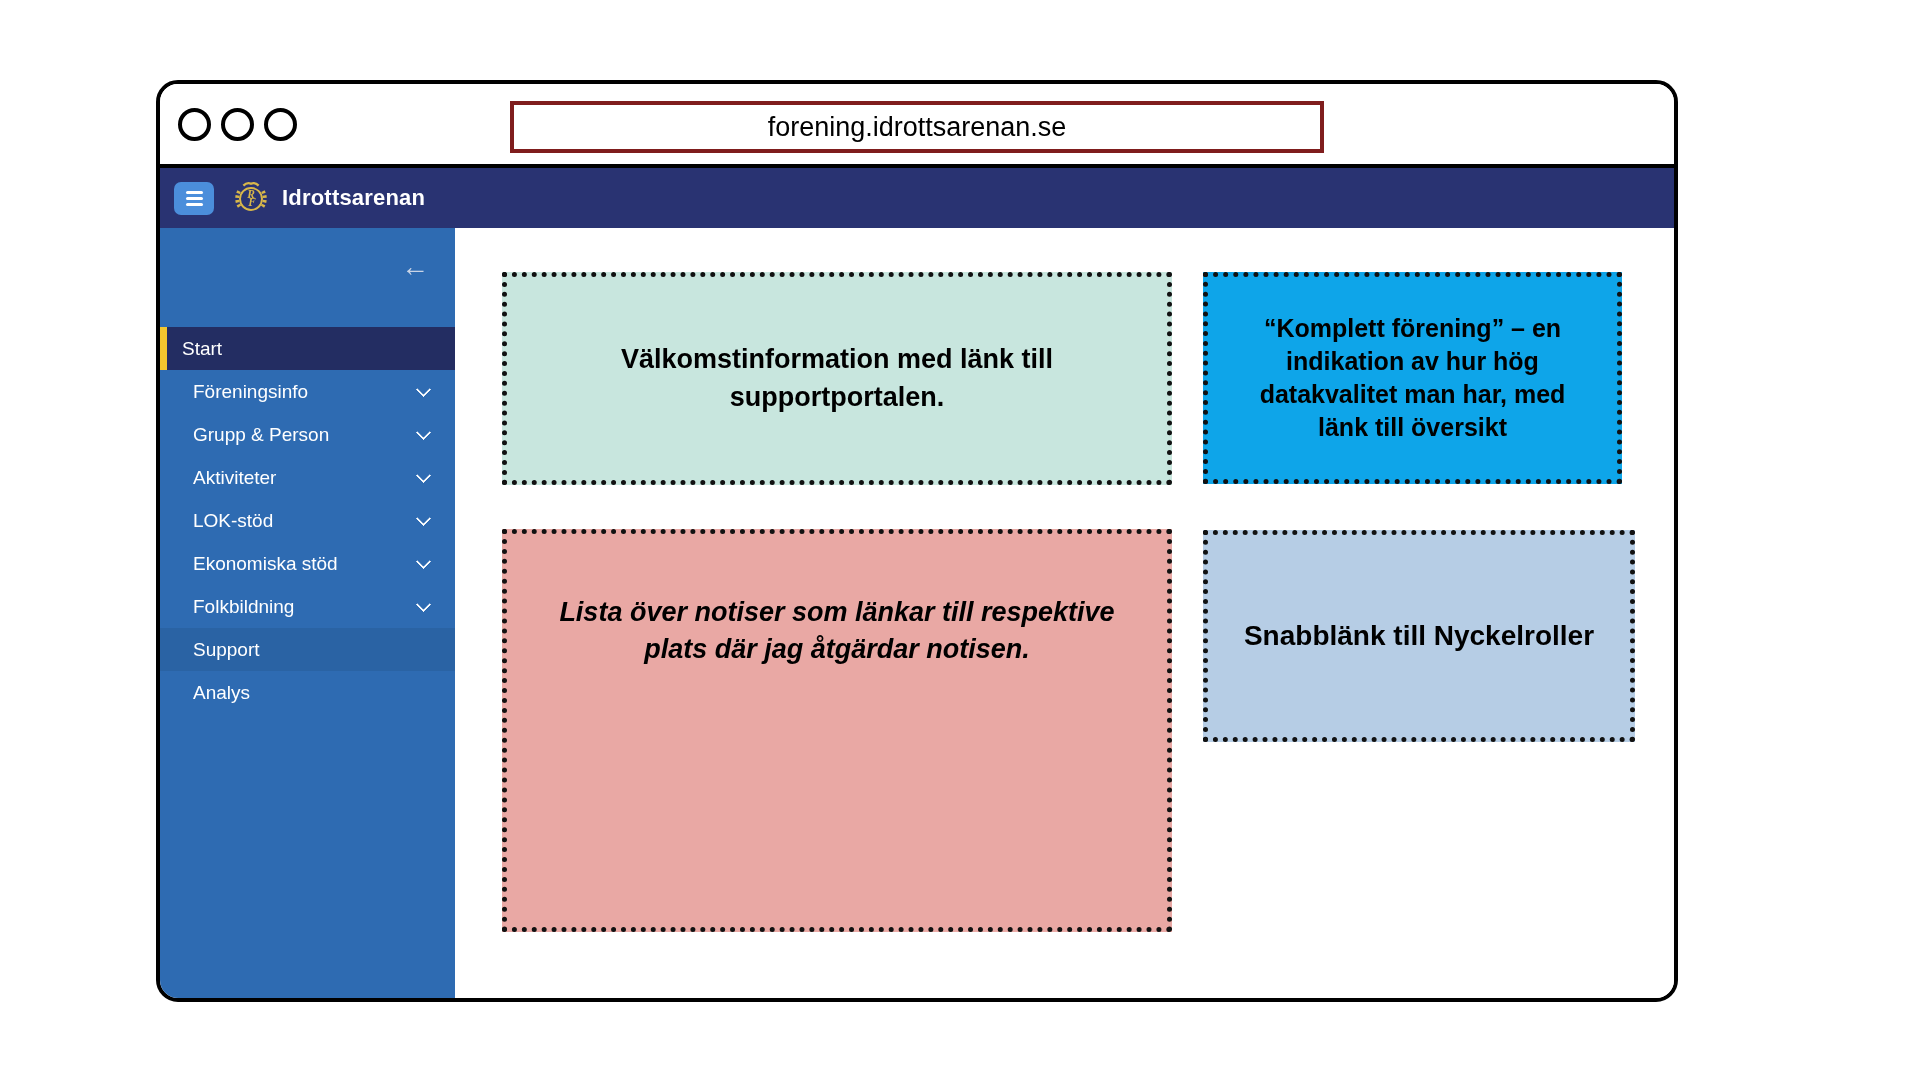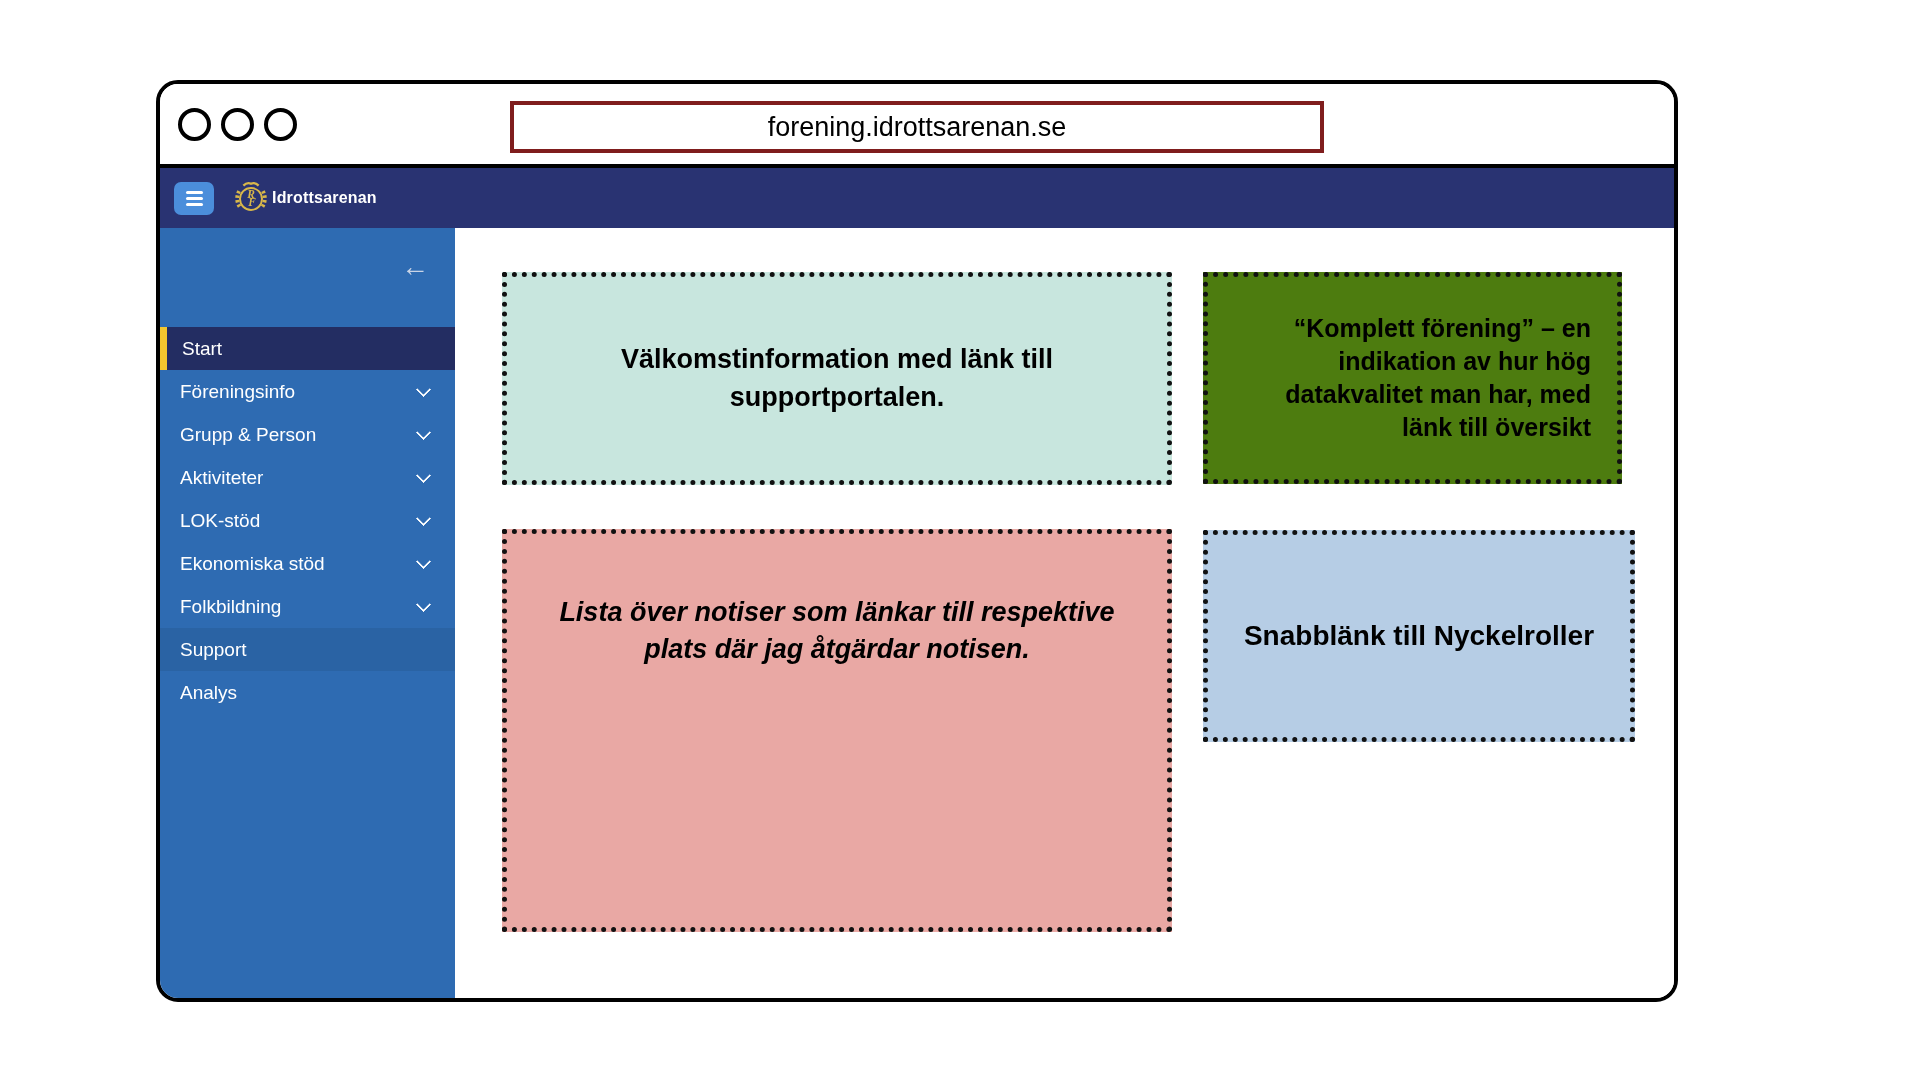--- a/index.html
+++ b/index.html
@@ -21,46 +21,46 @@
     display:flex;align-items:center;justify-content:center;
     font-size:27px;color:#000;}
 
   
   .appbar{height:60px;background:#293372;display:flex;align-items:center;flex:0 0 auto;}
   .hamburger{margin-left:14px;width:40px;height:33px;background:#4b8edb;border:none;
     border-radius:7px;display:flex;align-items:center;justify-content:center;cursor:pointer;}
   .hamburger .bars{width:17px;height:3px;background:#fff;border-radius:2px;
     box-shadow:0 -6px 0 #fff,0 6px 0 #fff;}
   .logo{margin-left:16px;width:42px;height:42px;flex:0 0 auto;}
-  .app-title{color:#fff;font-weight:bold;font-size:16px;letter-spacing:.2px;}
+  .app-title{margin-left:10px;color:#fff;font-weight:bold;font-size:22px;letter-spacing:.2px;}
 
   
   .split{flex:1;display:flex;min-height:0;}
 
   
   .sidebar{width:295px;background:#2e6bb2;position:relative;flex:0 0 auto;}
   .collapse{position:absolute;top:24px;right:20px;color:#c9d4e6;font-size:28px;
     line-height:28px;cursor:pointer;background:none;border:none;}
   .menu{position:absolute;top:59px;left:0;right:0;}
   .side-item{position:relative;height:43px;display:flex;align-items:center;
-    padding-left:20px;color:#fff;font-size:19px;font-weight:500;cursor:pointer;}
+    padding-left:33px;color:#fff;font-size:19px;font-weight:500;cursor:pointer;}
   .side-item.active{background:#232d62;border-left:7px solid #f3c62e;padding-left:15px;margin-top:40px;}
   .side-item.hover{background:#2a63a4;}
   .chev{position:absolute;right:26px;top:50%;width:11px;height:11px;margin-top:-8px;
     border-right:2.5px solid #fff;border-bottom:2.5px solid #fff;transform:rotate(45deg);
     border-radius:1px;}
 
   
   .content{flex:1;position:relative;background:#fff;}
   .card{position:absolute;border:5px dotted #111;color:#000;font-weight:bold;
     display:flex;align-items:center;justify-content:center;text-align:center;cursor:pointer;}
   .card-welcome{left:47px;top:44px;width:670px;height:213px;background:#c8e6de;
     font-size:27px;line-height:1.38;padding:0 88px;}
-  .card-quality{left:748px;top:44px;width:419px;height:212px;background:#4d7c0f;
-    font-size:25px;line-height:1.32;padding:0 26px;text-align:right;}
+  .card-quality{left:748px;top:44px;width:419px;height:212px;background:#0ea5e9;
+    font-size:25px;line-height:1.32;padding:0 26px;}
   .card-notices{left:47px;top:301px;width:670px;height:403px;background:#e9a8a4;
     font-size:27px;line-height:1.38;padding:0 24px;align-items:flex-start;}
   .card-notices .card-text{margin-top:60px;font-style:italic;}
   .card-roles{left:748px;top:302px;width:432px;height:212px;background:#b6cde5;
     font-size:28px;padding:0 10px;}
 </style>
 </head>
 <body>
 
 <div class="frame">

